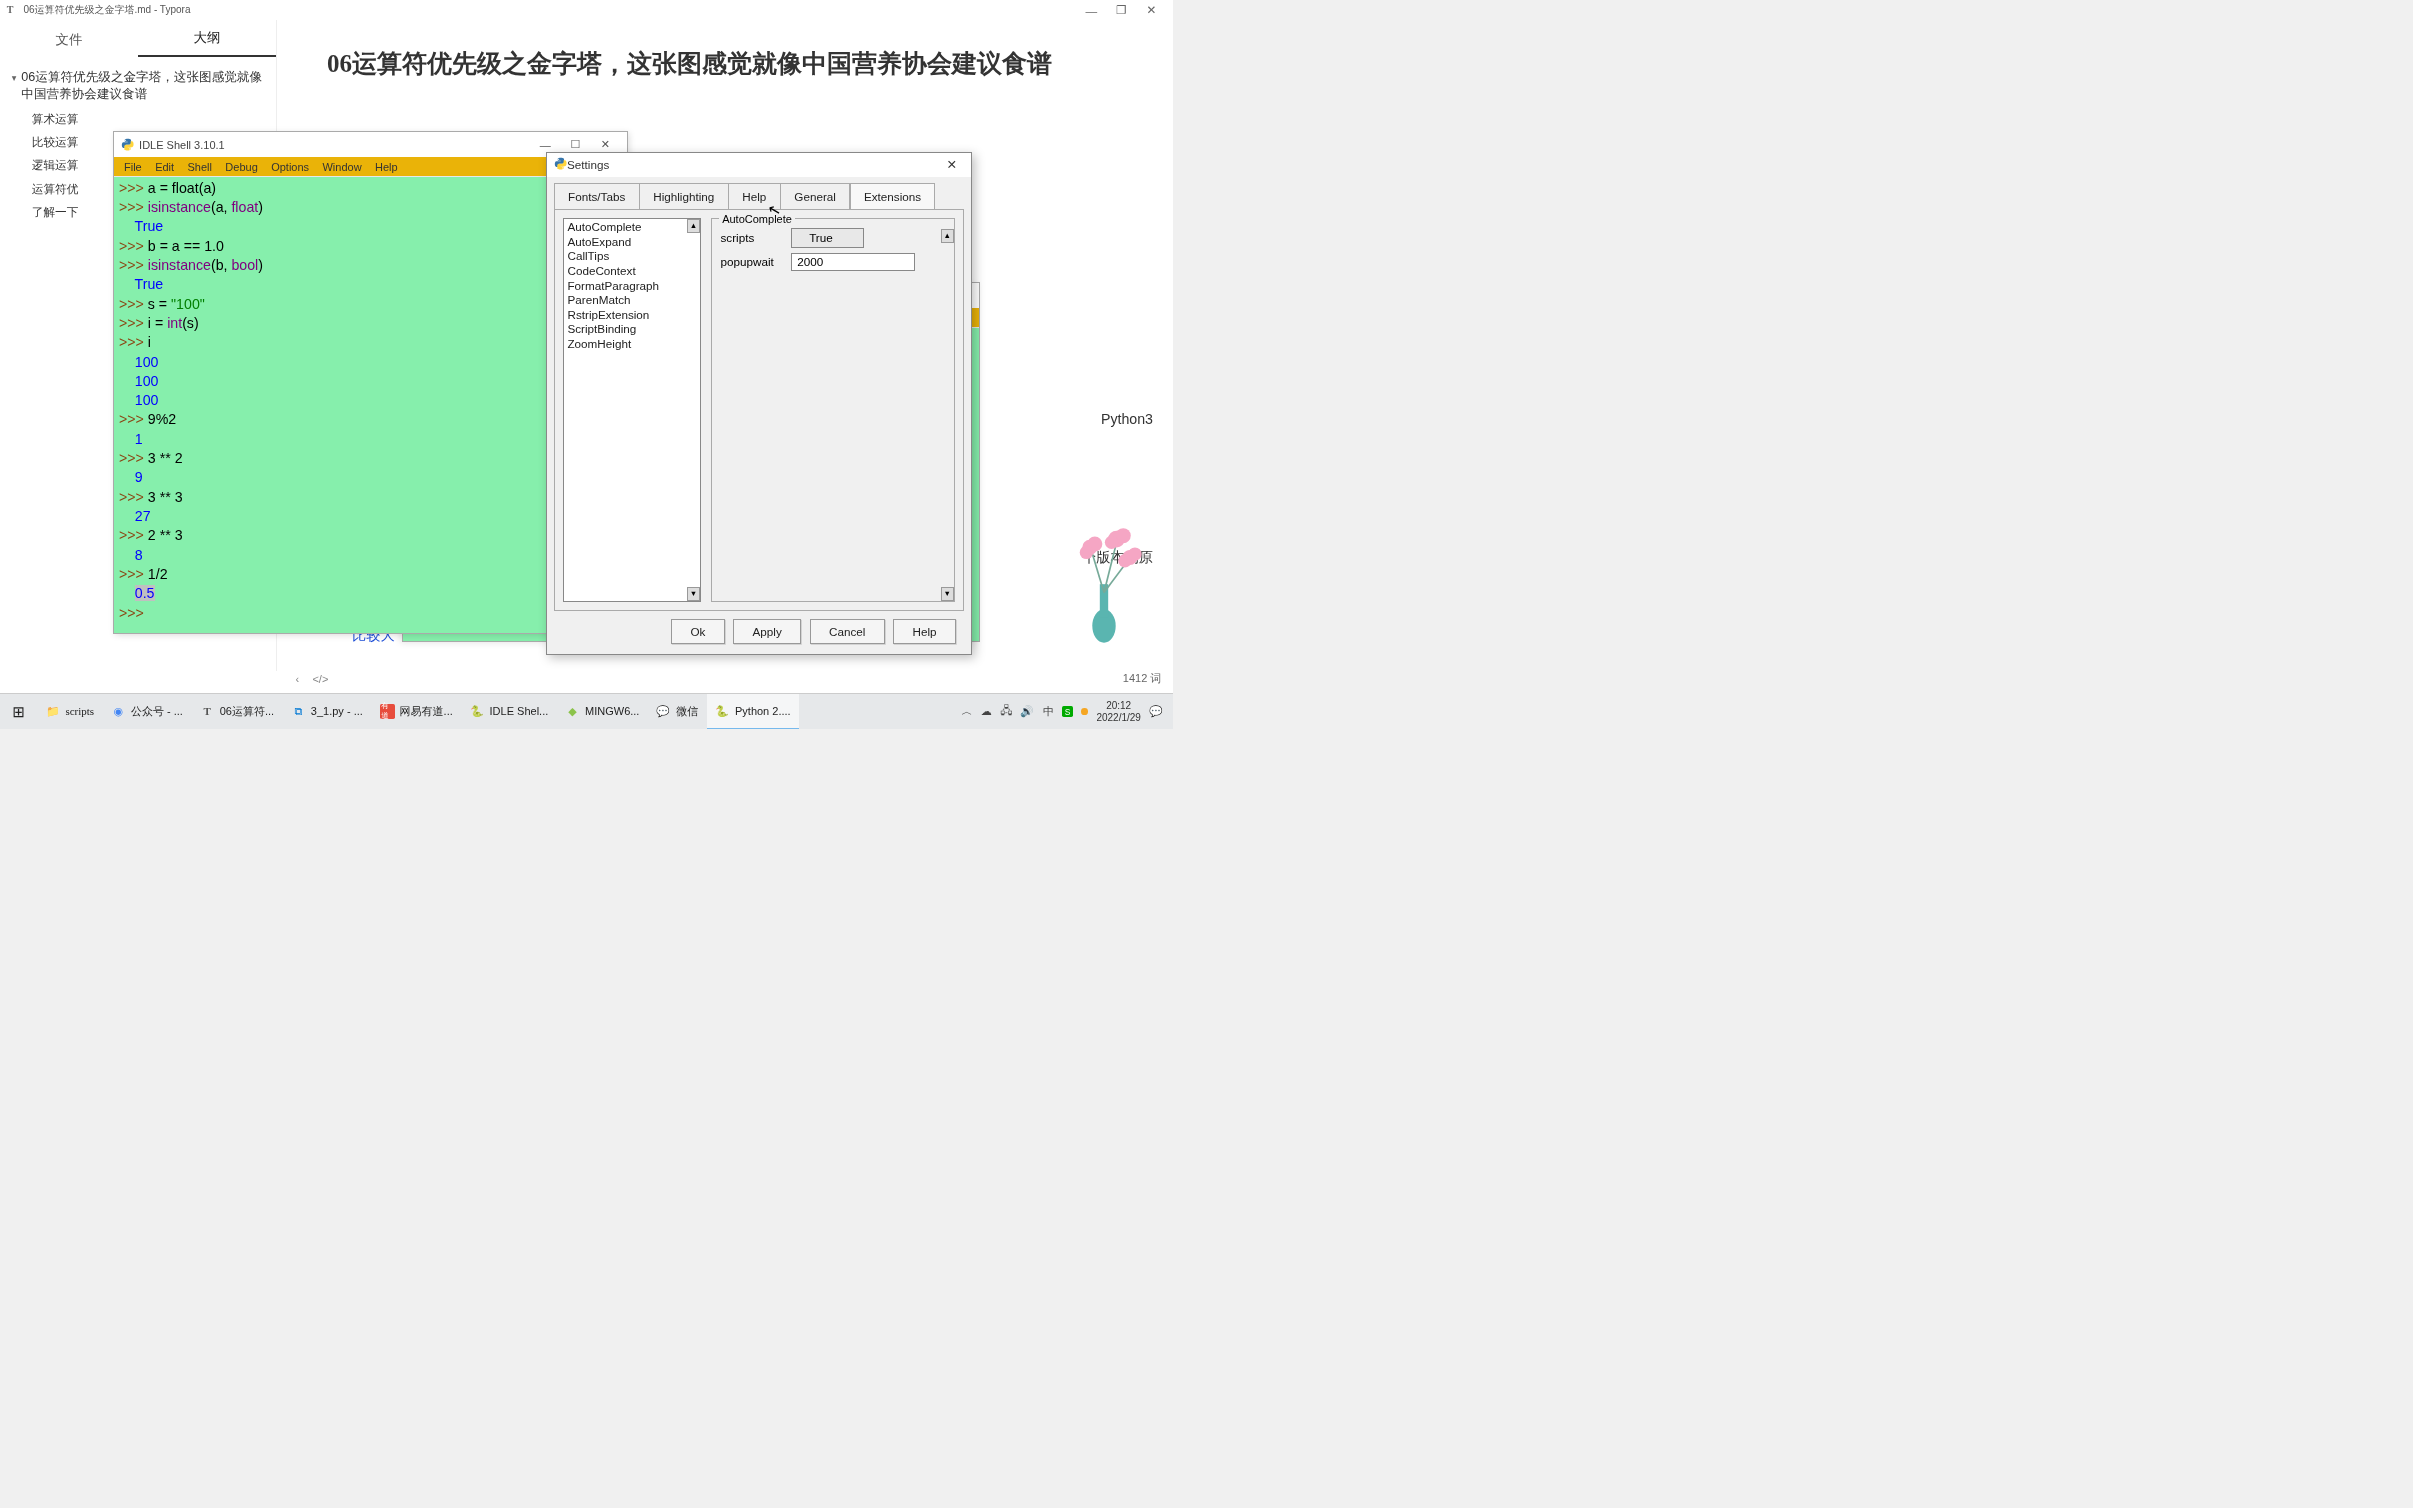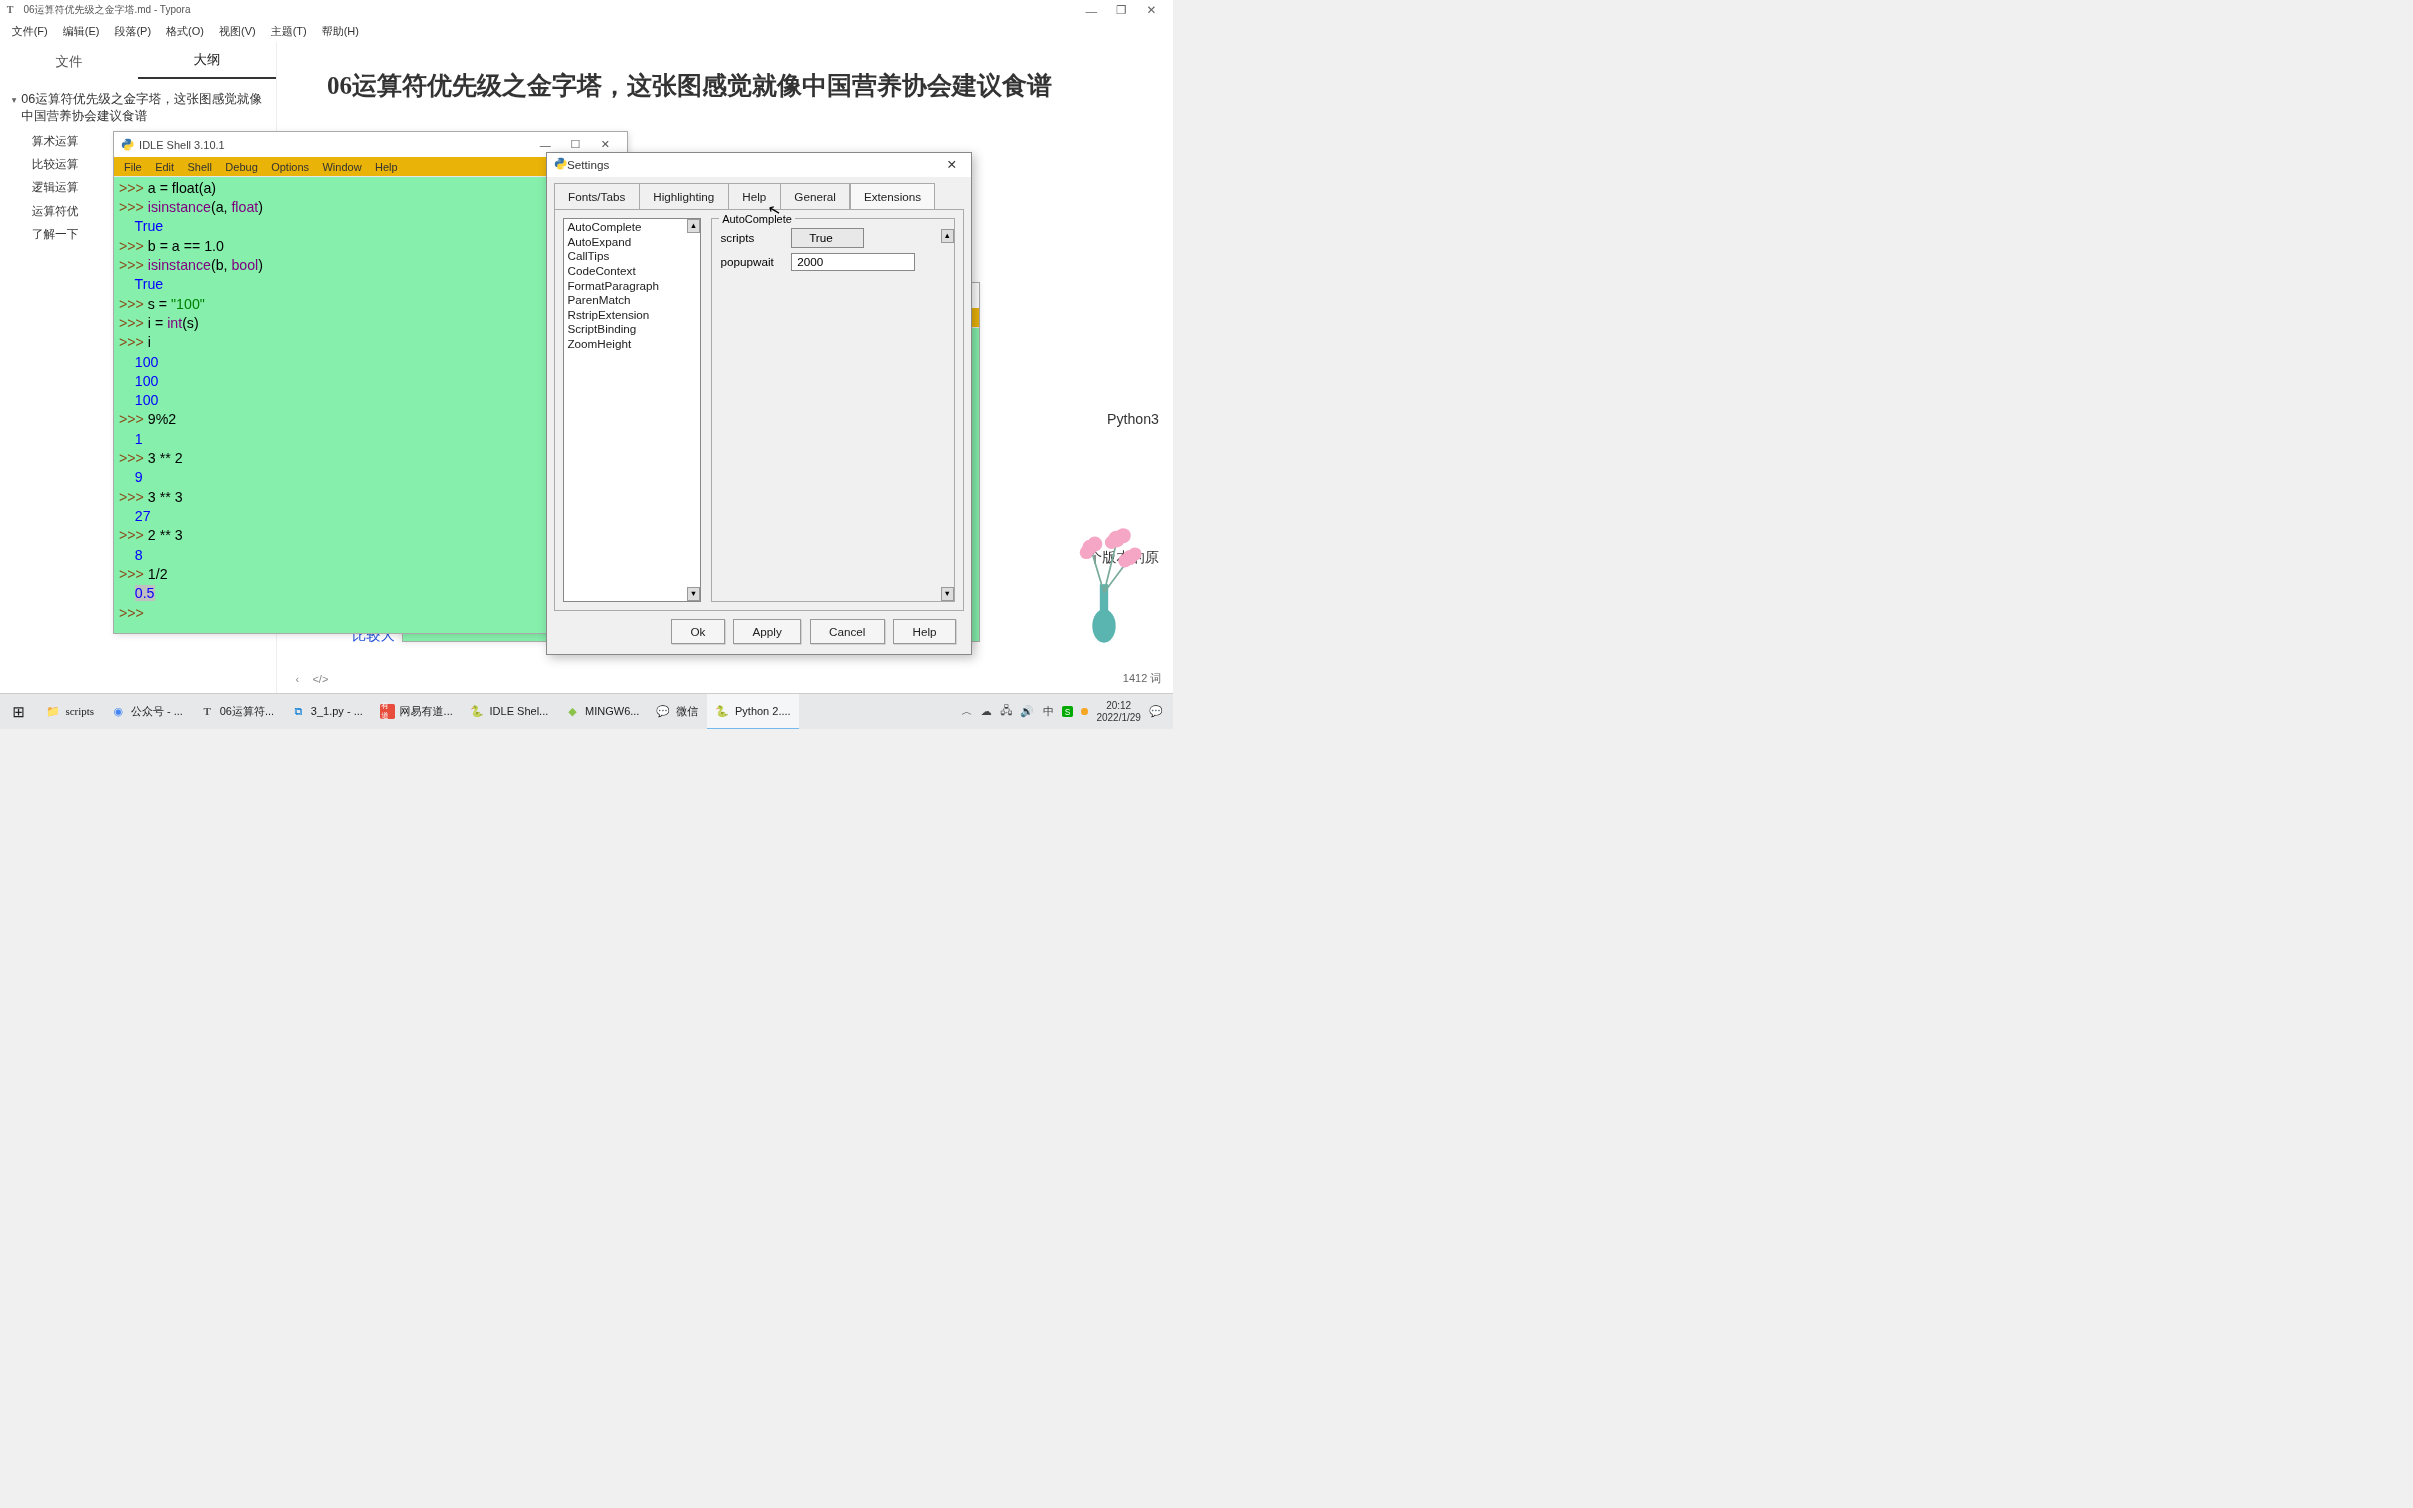--- a/index.html
+++ b/index.html
@@ -70,21 +70,21 @@
 .frow .flabel { width: 64px; }
 .frow .dropdown { border: 0.8px solid #888; background: #e8e8e8; padding: 2.5px 30px 2.5px 17px; font-size: 11.7px; display: inline-block; position: relative; }
 .frow .textin { border: 0.8px solid #888; background: #fff; padding: 1.7px 5px; width: 124px; font-size: 11.7px; }
 .ext-right .rsb { position: absolute; right: 0; top: 10px; bottom: 0; width: 13.4px; }
 .ext-right .rsb .up, .ext-right .rsb .down { height: 13.4px; background: #ddd; border: 0.8px solid #999; font-size: 7.5px; text-align: center; line-height: 11.7px; }
 .ext-right .rsb .down { position: absolute; bottom: 0; left: 0; right: 0; }
 .dlg-buttons { display: flex; justify-content: flex-end; gap: 8.4px; padding: 8.4px 15px; }
 .dlg-buttons .btn { padding: 5px 18.4px; background: #f5f5f5; border: 0.8px solid #999; font-size: 11.7px; color: #222; box-shadow: 0.8px 0.8px 0 #ccc; }
 
 
-.peek-right { position: absolute; right: 14px; color: #333; font-size: 14.2px; }
+.peek-right { position: absolute; right: 20px; color: #333; font-size: 14.2px; }
 .peek1 { top: 411px; }
 .peek2 { top: 548px; }
 .flower { position: absolute; right: 23.5px; bottom: 50px; width: 92px; height: 126px; }
 
 
 .sec-tabbar { position: absolute; left: 277px; right: 0; top: 285px; height: 18.4px; }
 .sec-tab-close { position: absolute; right: 194px; top: 0; width: 17px; text-align: center; color: #666; font-size: 11px; }
 
 
 .cursor-arrow { position: absolute; left: 768px; top: 201px; font-size: 15px; color: #000; transform: rotate(-15deg); pointer-events: none; }
@@ -109,29 +109,20 @@
 <body>
 
 <div class="typora">
   <div class="typora-title">
     <span class="t-icon">T</span>
     <span>06运算符优先级之金字塔.md - Typora</span>
     <span class="spacer"></span>
     <span class="winbtn">—</span>
     <span class="winbtn">❐</span>
     <span class="winbtn">✕</span>
-  </div>
-  <div class="typora-menu">
-    <span>文件(F)</span>
-    <span>编辑(E)</span>
-    <span>段落(P)</span>
-    <span>格式(O)</span>
-    <span>视图(V)</span>
-    <span>主题(T)</span>
-    <span>帮助(H)</span>
   </div>
   <div class="typora-body">
     <div class="typora-side">
       <div class="side-tabs">
         <div class="side-tab">文件</div>
         <div class="side-tab active">大纲</div>
       </div>
       <div class="outline">
         <div class="outline-root">
           <span class="chev">▾</span>

